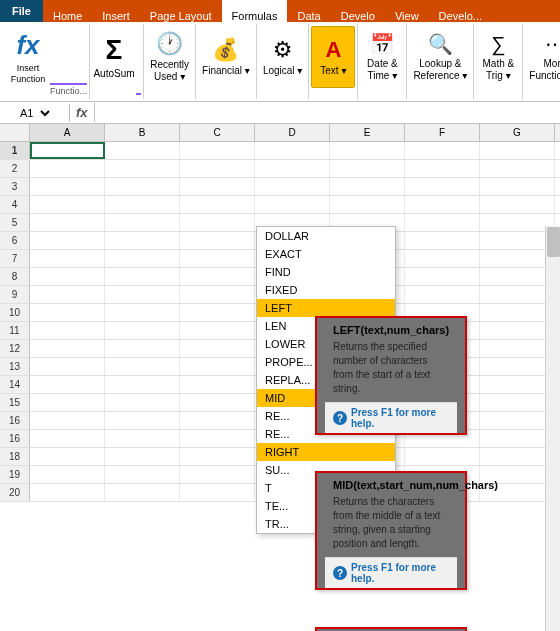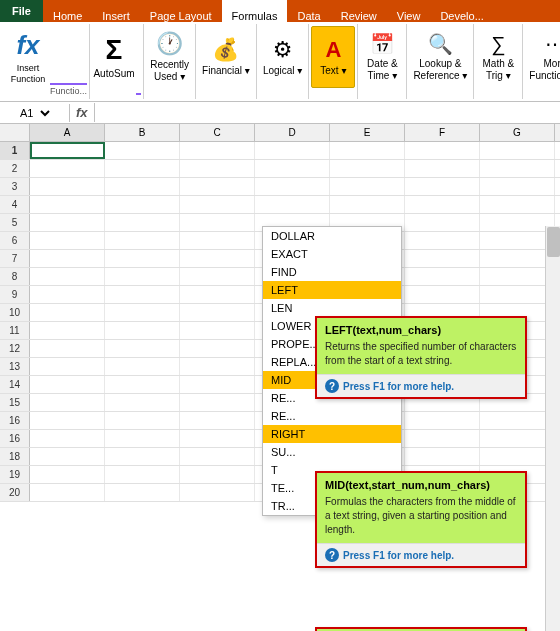--- a/index.html
+++ b/index.html
@@ -14,21 +14,21 @@
     }
     .ribbon-tab {
       padding: 16px 10px;
       color: #fff;
       font-size: 11px;
       cursor: pointer;
       display: flex;
       align-items: center;
     }
     .ribbon-tab.file {
-      background: #14532d;
+      background: #0c4a6e;
       padding: 3px 12px;
       font-weight: bold;
     }
     .ribbon-tab.active {
       background: #fff;
       color: #000;
     }
 
     
     .ribbon-toolbar {
@@ -158,21 +158,21 @@
       font-size: 11px;
     }
     .cell.selected-cell {
       border: 2px solid #1e7145;
       background: #fff;
     }
 
     
     .dropdown-menu {
       position: absolute;
-      left: 262px;
+      left: 256px;
       top: 102px;
       width: 140px;
       background: #fff;
       border: 1px solid #bbb;
       box-shadow: 2px 2px 6px rgba(0,0,0,0.2);
       z-index: 100;
     }
     .menu-item {
       padding: 3px 8px;
       font-size: 11px;
@@ -181,24 +181,24 @@
       white-space: nowrap;
     }
     .menu-item.highlighted {
       background: #ffc000;
       color: #000;
     }
 
     
     .tooltip-box {
       position: absolute;
-      background: #bef264;
+      background: #737373;
       border: 2px solid #cc0000;
-      padding: 6px 8px;
-      width: 212px;
+      padding: 6px 16px;
+      width: 152px;
       font-size: 11px;
       z-index: 200;
       box-shadow: 2px 2px 4px rgba(0,0,0,0.2);
     }
     .tooltip-title {
       font-weight: bold;
       font-size: 11px;
       margin-bottom: 4px;
     }
     .tooltip-desc {
@@ -279,21 +279,21 @@
 </head>
 <body>
 
 <div class="ribbon-tabs">
   <div class="ribbon-tab file">File</div>
   <div class="ribbon-tab">Home</div>
   <div class="ribbon-tab">Insert</div>
   <div class="ribbon-tab">Page Layout</div>
   <div class="ribbon-tab active">Formulas</div>
   <div class="ribbon-tab">Data</div>
-  <div class="ribbon-tab">Review</div>
+  <div class="ribbon-tab">Develo</div>
   <div class="ribbon-tab">View</div>
   <div class="ribbon-tab">Develo...</div>
 </div>
 
 <div class="ribbon-toolbar">
 
   <div class="big-group">
     <div class="ribbon-btn-large">
       <span class="icon" style="font-size:26px; font-style:italic; font-weight:bold; color:#1a6eb5;">fx</span>
       <span class="label" style="font-size:9px; text-align:center;">Insert<br>Function</span>
@@ -590,20 +590,21 @@
         <div class="cell"></div>
         <div class="cell"></div>
         <div class="cell"></div>
       </div>
     </div>
 
   <div class="dropdown-menu">
     <div class="menu-item">DOLLAR</div>
     <div class="menu-item">EXACT</div>
     <div class="menu-item">FIND</div>
+    <div class="menu-item">FIXED</div>
     <div class="menu-item highlighted">LEFT</div>
     <div class="menu-item">LEN</div>
     <div class="menu-item">LOWER</div>
     <div class="menu-item">PROPE...</div>
     <div class="menu-item">REPLA...</div>
     <div class="menu-item highlighted">MID</div>
     <div class="menu-item">RE...</div>
     <div class="menu-item">RE...</div>
     <div class="menu-item highlighted">RIGHT</div>
     <div class="menu-item">SU...</div>
@@ -616,21 +617,21 @@
     <div class="tooltip-title">LEFT(text,num_chars)</div>
     <div class="tooltip-desc">Returns the specified number of characters from the start of a text string.</div>
     <div class="tooltip-help">
       <div class="tooltip-help-icon">?</div>
       <span class="tooltip-help-text">Press F1 for more help.</span>
     </div>
   </div>
 
   <div class="tooltip-box tooltip2">
     <div class="tooltip-title">MID(text,start_num,num_chars)</div>
-    <div class="tooltip-desc">Formulas the characters from the middle of a text string, given a starting position and length.</div>
+    <div class="tooltip-desc">Returns the characters from the middle of a text string, given a starting position and length.</div>
     <div class="tooltip-help">
       <div class="tooltip-help-icon">?</div>
       <span class="tooltip-help-text">Press F1 for more help.</span>
     </div>
   </div>
 
   <div class="tooltip-box tooltip3">
     
     
     

